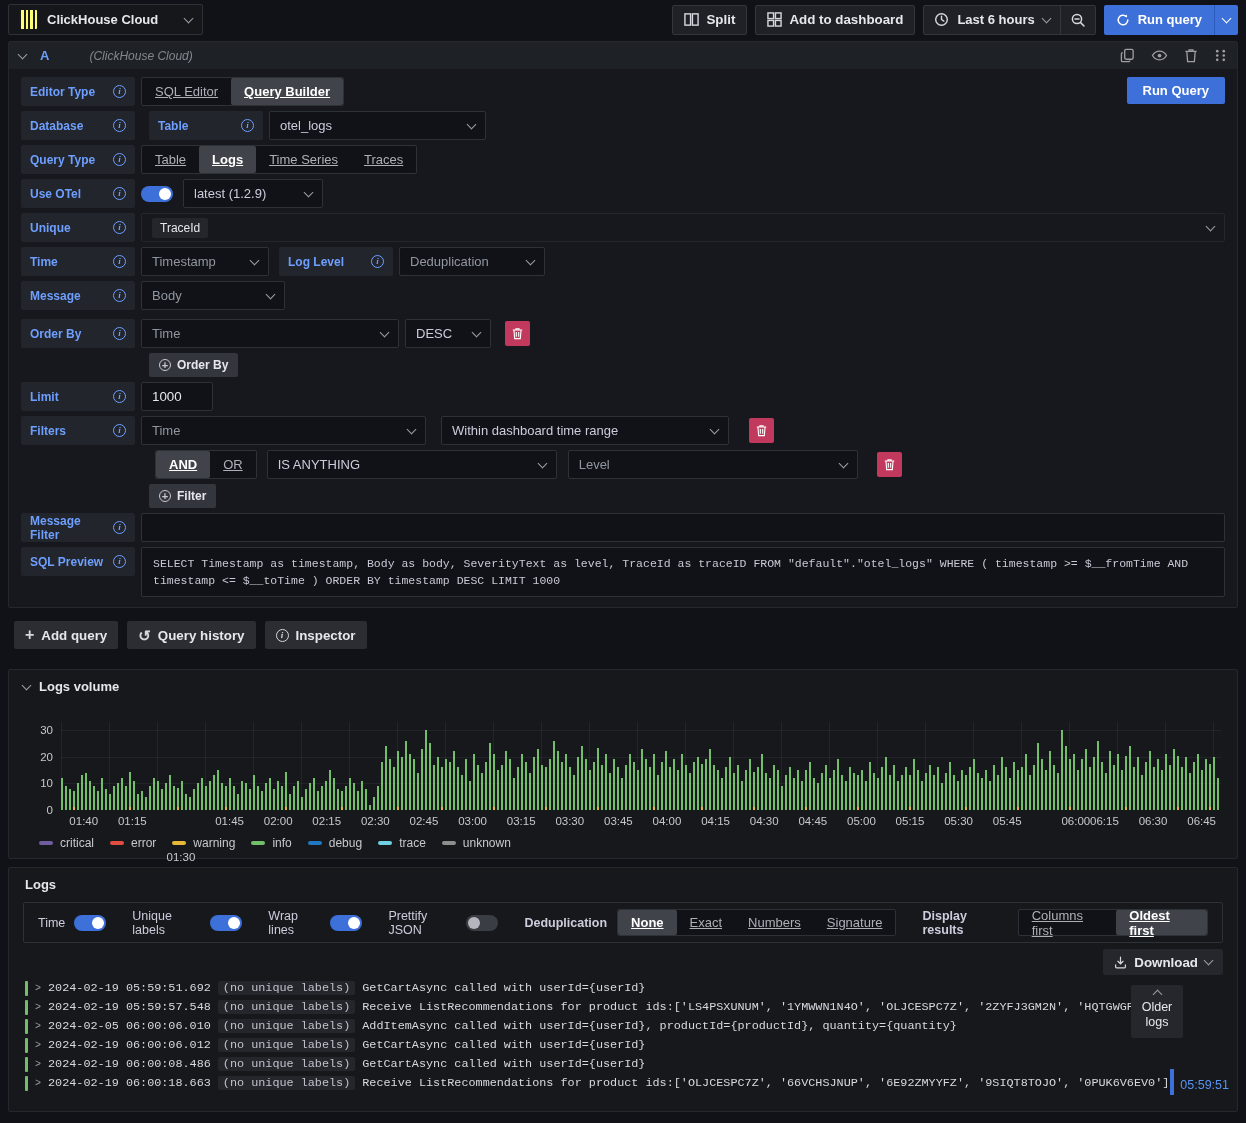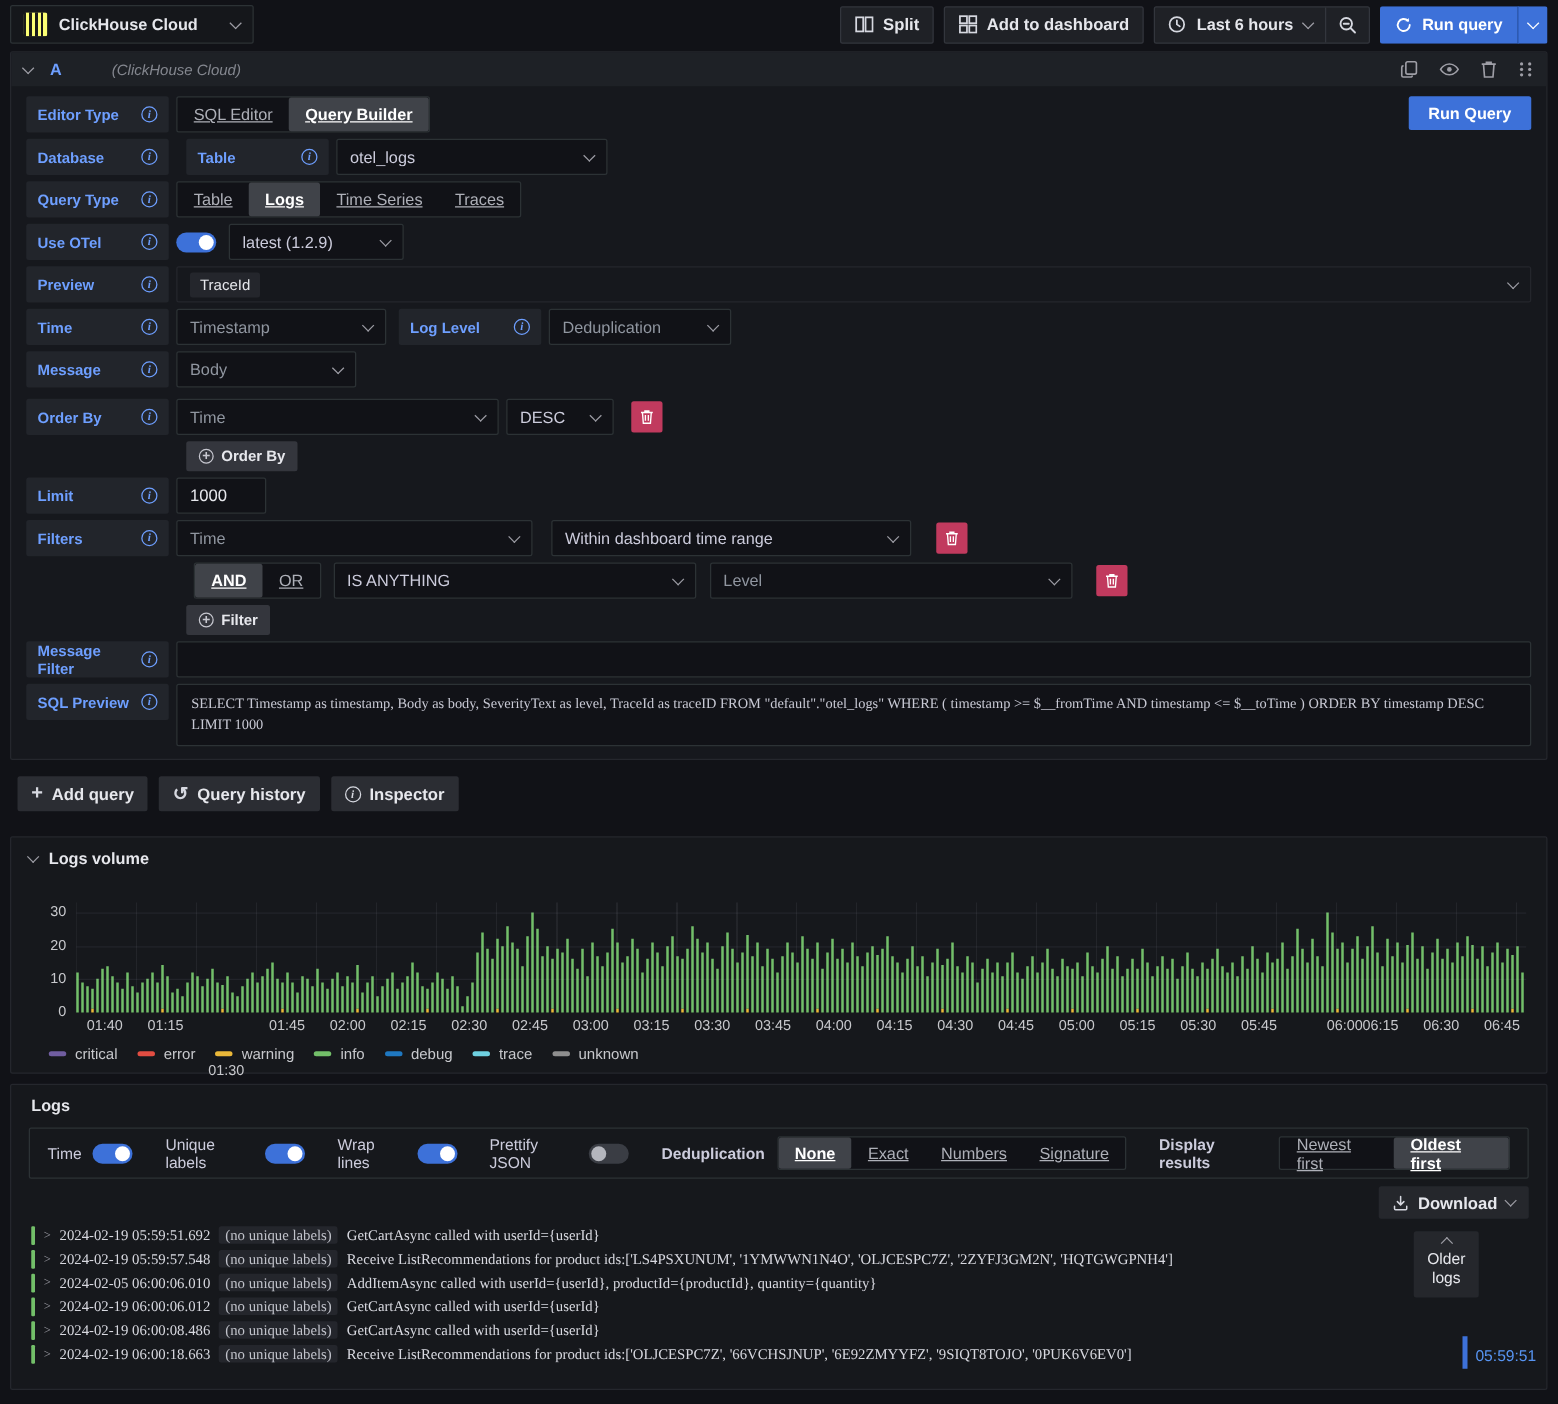--- a/index.html
+++ b/index.html
@@ -1,21 +1,21 @@
 <!DOCTYPE html>
 <html><head>
 <meta charset="utf-8">
 <style>
   * { margin:0; padding:0; box-sizing:border-box; }
   html,body { width:1246px; height:1123px; overflow:hidden; }
   body {
     background:#111217; color:#ccccdc;
     font-family:"Liberation Sans", sans-serif; font-size:13px;
   }
-  .mono { font-family:Liberation Serif, serif; }
+  .mono { font-family:Liberation Mono, monospace; }
 
   
   .btn {
     display:inline-flex; align-items:center; gap:7px; height:30px; padding:0 11px;
     background:#1f2126; border:1px solid #33363d; border-radius:2px;
     color:#e6e7ec; font-weight:600; cursor:pointer; white-space:nowrap;
   }
   .btn svg { display:block; }
   .chev { width:7px; height:7px; border-right:1.6px solid #9e9ea6; border-bottom:1.6px solid #9e9ea6;
     transform:rotate(45deg); margin-top:-3px; flex:0 0 auto; }
@@ -277,36 +277,36 @@
           <span class="knob"></span>
         </div>
       <div class="select" style="width:140px;margin-left:4px">
         <span class="val">latest (1.2.9)</span>
           <span class="chev"></span>
       </div>
     </div>
 
     <div class="qrow">
       <div class="label-box">
-        <span>Preview</span>
+        <span>Unique</span>
           <span class="info-i">i</span>
       </div>
       <div class="select wide-field" style="background:#16181d;border-color:#24262c">
         <span class="chip">TraceId</span>
         <span style="flex:1"></span>
           <span class="chev"></span>
       </div>
     </div>
 
     <div class="qrow">
       <div class="label-box">
         <span>Time</span>
           <span class="info-i">i</span>
       </div>
-      <div class="select" style="width:168px">
+      <div class="select" style="width:128px">
         <span class="val dim">Timestamp</span>
           <span class="chev"></span>
       </div>
       <div class="label-box" style="margin-left:4px">
         <span>Log Level</span>
           <span class="info-i">i</span>
       </div>
       <div class="select" style="width:146px">
         <span class="val dim">Deduplication</span>
           <span class="chev"></span>
@@ -1450,21 +1450,21 @@
       <div class="seg" style="height:27px">
         <span class="opt active">None</span>
         <span class="opt">Exact</span>
         <span class="opt">Numbers</span>
         <span class="opt">Signature</span>
       </div>
     </div>
     <div class="disp-wrap" style="margin-left:auto">
       <span class="lbl">Display results</span>
       <div class="seg" style="height:27px">
-        <span class="opt">Newest first</span>
+        <span class="opt">Columns first</span>
         <span class="opt active">Oldest first</span>
       </div>
     </div>
   </div>
 
   <div class="logs-content">
     <div class="dl-row">
       <button class="btn" style="height:26px;background:#25272c;border:none">
         <svg width="13" height="13" viewBox="0 0 16 16">
             <path d="M8 1.5v8M4.8 6.5L8 9.7l3.2-3.2" fill="none" stroke="#d6d8e0" stroke-width="1.5" stroke-linecap="round"></path>

